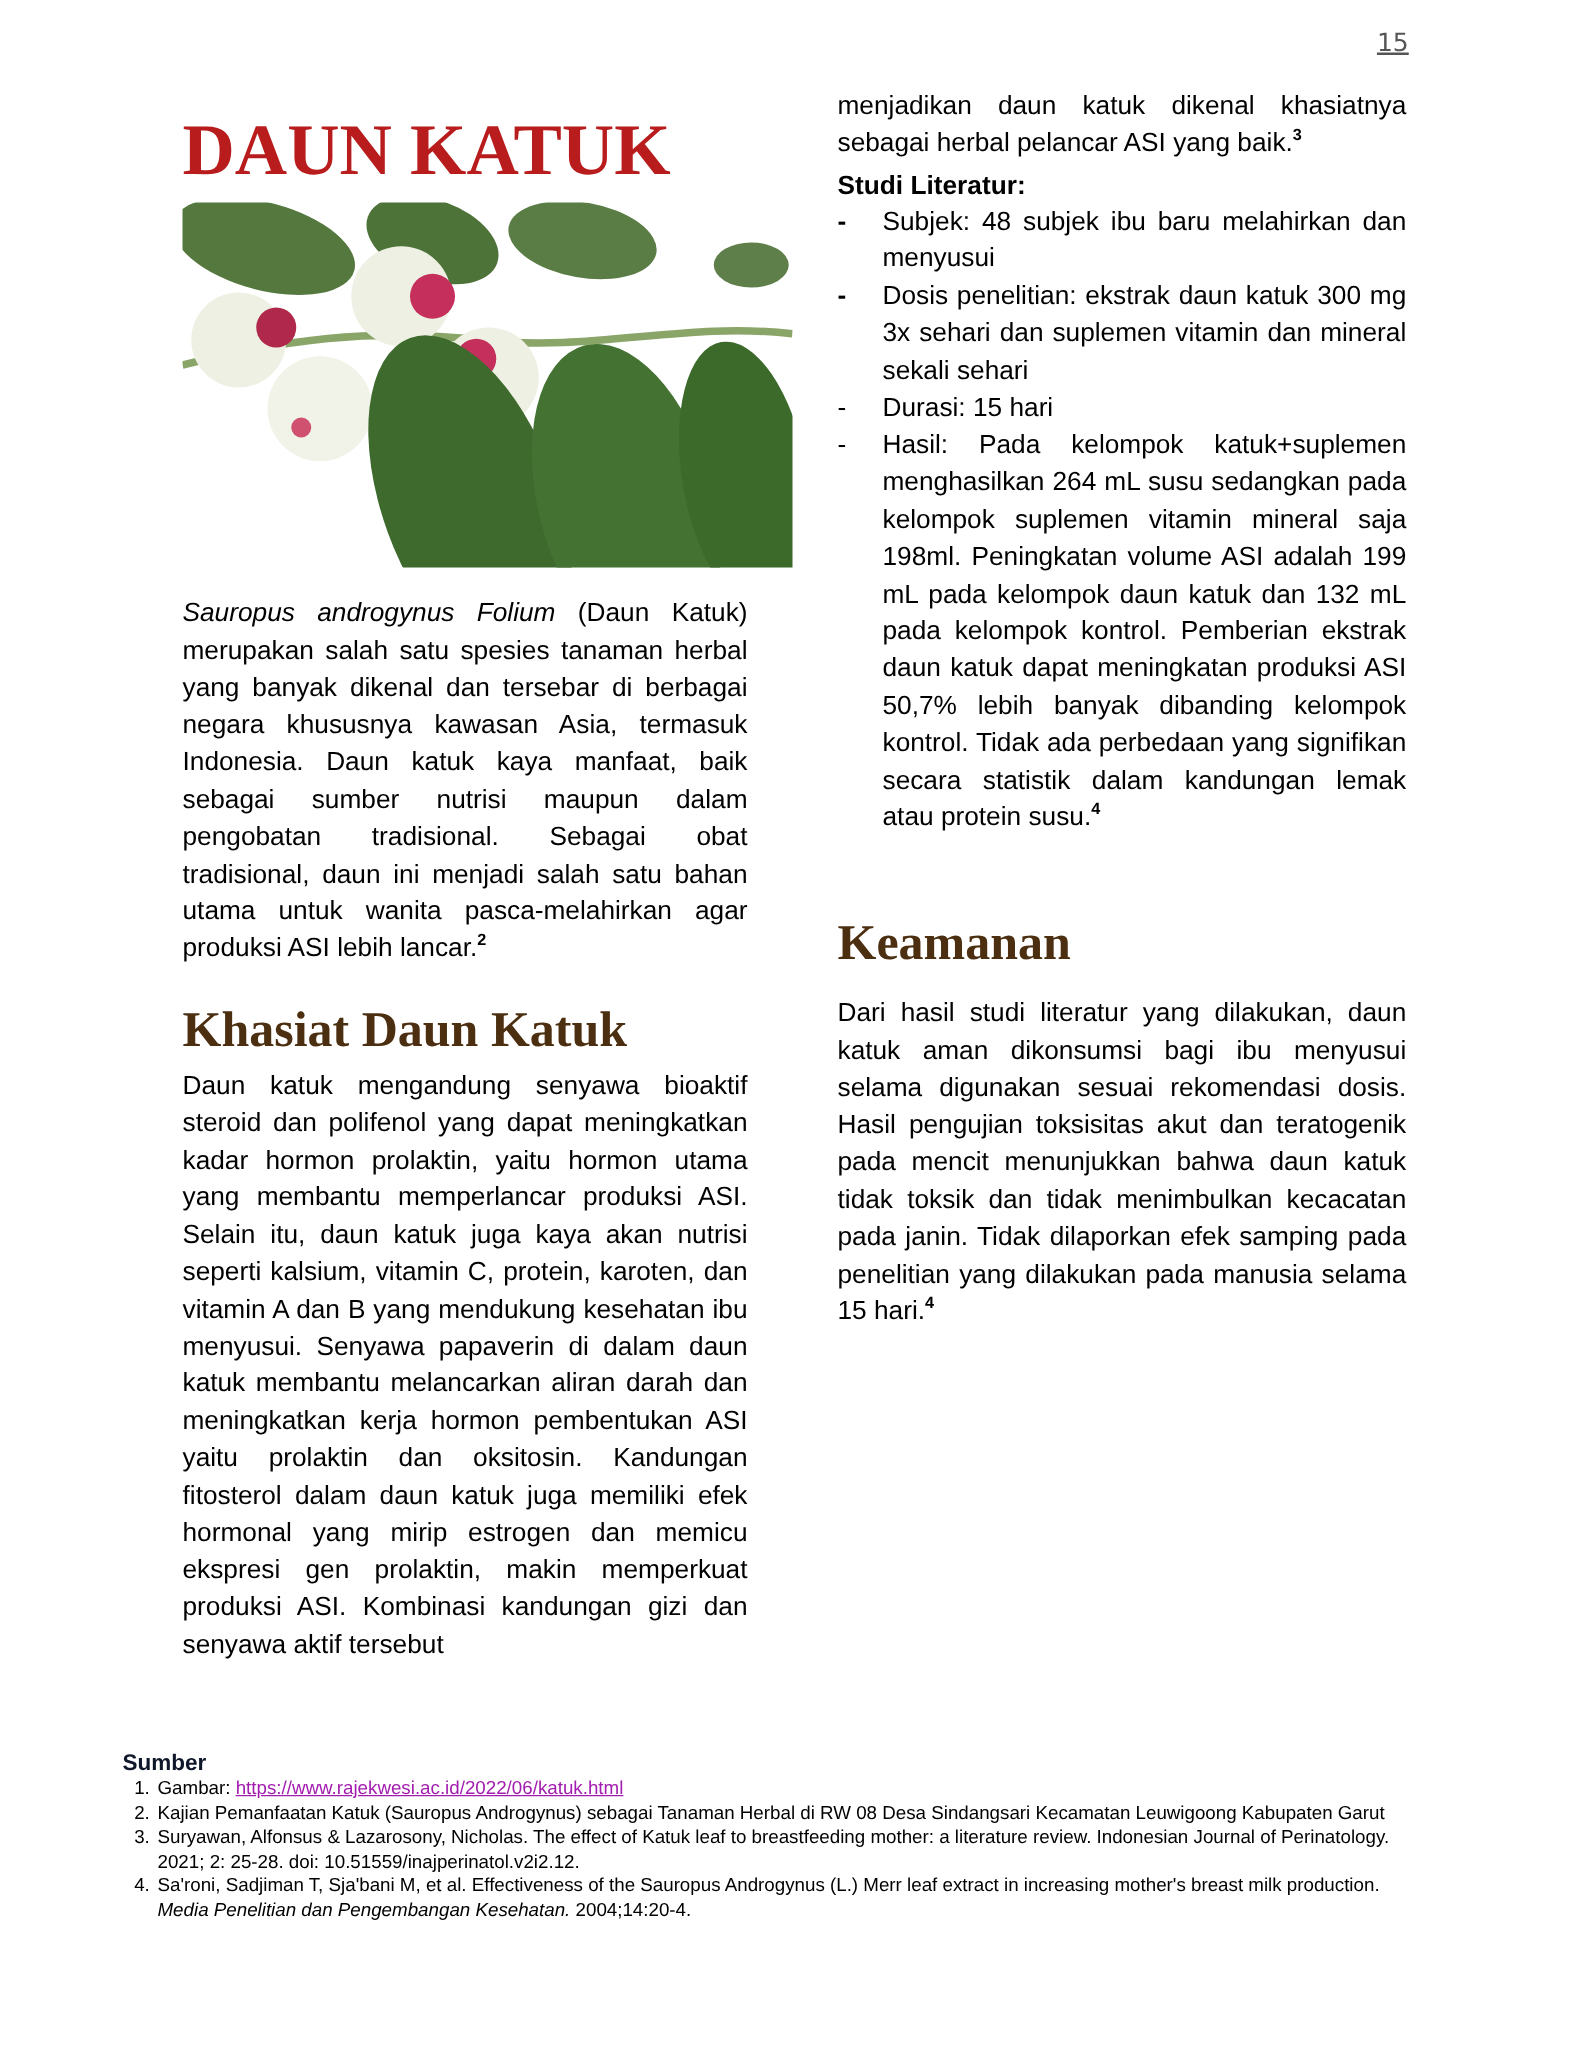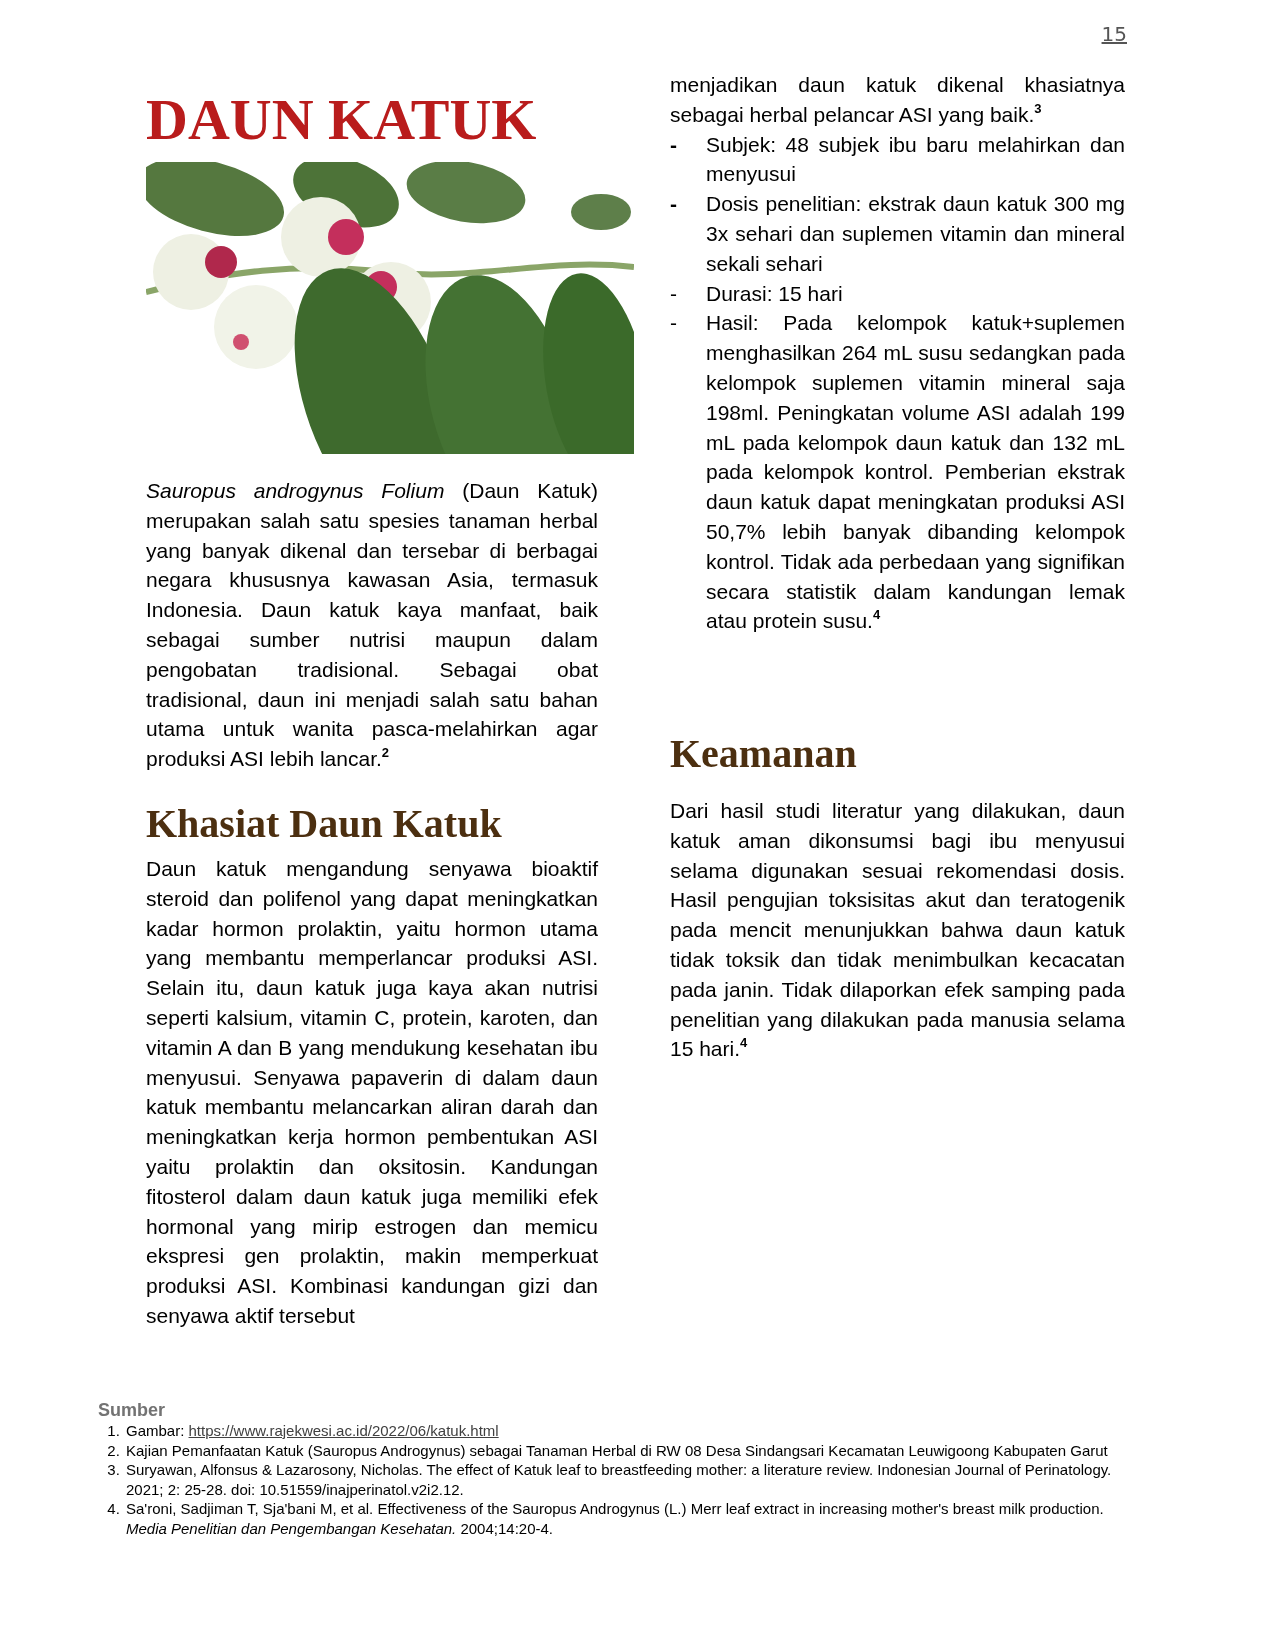--- a/index.html
+++ b/index.html
@@ -20,24 +20,24 @@
   .r-top { position: absolute; top: 70px; left: 0; width: 455px; }
   .studi { font-weight: bold; font-size: 21px; margin: 4px 0 0 0; line-height: 29px; }
   .bullets { list-style: none; margin: 0; padding: 0; }
   .bullets li { position: relative; padding-left: 36px; font-size: 21px; line-height: 29.8px; text-align: justify; text-align-last: left; }
   .bullets li .dash { position: absolute; left: 0; top: 0; font-weight: bold; }
   .bullets li .dash.light { font-weight: normal; }
   .h-keamanan { position: absolute; top: 730px; left: 0; }
   .p3 { position: absolute; top: 764px; left: 0; width: 455px; margin-top: 32px; }
   sup { font-size: 13px; font-weight: bold; line-height: 0; vertical-align: 9px; }
   .sources { position: absolute; top: 1400px; left: 98px; width: 1040px; }
-  .sources-title { font-weight: bold; font-size: 18px; color: #737373; margin: 0; }
+  .sources-title { font-weight: bold; font-size: 18px; color: #0f172a; margin: 0; }
   .sources ol { margin: 0; padding-left: 26px; font-size: 15px; line-height: 19.5px; }
   .sources ol li { padding-left: 2px; }
-  .sources a { color: #404040; text-decoration: underline; }
+  .sources a { color: #a21caf; text-decoration: underline; }
   .ital { font-style: italic; }
 </style>
 </head>
 <body>
 
 <div class="page-num">15</div>
 
 <div class="col-left">
   <h1 class="title">DAUN KATUK</h1>
 
@@ -68,20 +68,21 @@
   <p class="para p1"><span class="ital">Sauropus androgynus Folium</span><span> (Daun Katuk) merupakan salah satu spesies tanaman herbal yang banyak dikenal dan tersebar di berbagai negara khususnya kawasan Asia, termasuk Indonesia. Daun katuk kaya manfaat, baik sebagai sumber nutrisi maupun dalam pengobatan tradisional. Sebagai obat tradisional, daun ini menjadi salah satu bahan utama untuk wanita pasca-melahirkan agar produksi ASI lebih lancar.</span><sup>2</sup></p>
 
   <h2 class="h2 h-khasiat">Khasiat Daun Katuk</h2>
 
   <p class="para p2">Daun katuk mengandung senyawa bioaktif steroid dan polifenol yang dapat meningkatkan kadar hormon prolaktin, yaitu hormon utama yang membantu memperlancar produksi ASI. Selain itu, daun katuk juga kaya akan nutrisi seperti kalsium, vitamin C, protein, karoten, dan vitamin A dan B yang mendukung kesehatan ibu menyusui. Senyawa papaverin di dalam daun katuk membantu melancarkan aliran darah dan meningkatkan kerja hormon pembentukan ASI yaitu prolaktin dan oksitosin. Kandungan fitosterol dalam daun katuk juga memiliki efek hormonal yang mirip estrogen dan memicu ekspresi gen prolaktin, makin memperkuat produksi ASI. Kombinasi kandungan gizi dan senyawa aktif tersebut</p>
 </div>
 
 <div class="col-right">
   <div class="r-top">
     <p class="para"><span>menjadikan daun katuk dikenal khasiatnya sebagai herbal pelancar ASI yang baik.</span><sup>3</sup></p>
+    <p class="studi">Studi Literatur:</p>
     <ul class="bullets">
       <li><span class="dash">-</span><span>Subjek: 48 subjek ibu baru melahirkan dan menyusui</span></li>
       <li><span class="dash">-</span><span>Dosis penelitian: ekstrak daun katuk 300 mg 3x sehari dan suplemen vitamin dan mineral sekali sehari</span></li>
       <li><span class="dash light">-</span><span>Durasi: 15 hari</span></li>
       <li><span class="dash light">-</span><span>Hasil: Pada kelompok katuk+suplemen menghasilkan 264 mL susu sedangkan pada kelompok suplemen vitamin mineral saja  198ml. Peningkatan volume ASI adalah 199 mL pada kelompok daun katuk dan 132 mL pada kelompok kontrol. Pemberian ekstrak daun katuk dapat meningkatan produksi ASI 50,7% lebih banyak dibanding kelompok kontrol. Tidak ada perbedaan yang signifikan secara statistik dalam kandungan lemak atau protein susu.</span><sup>4</sup></li>
     </ul>
   </div>
 
   <h2 class="h2 h-keamanan">Keamanan</h2>
   <p class="para p3"><span>Dari hasil studi literatur yang dilakukan, daun katuk aman dikonsumsi bagi ibu menyusui selama digunakan sesuai rekomendasi dosis. Hasil pengujian toksisitas akut dan teratogenik pada mencit menunjukkan bahwa daun katuk tidak toksik dan tidak menimbulkan kecacatan pada janin.  Tidak dilaporkan efek samping pada penelitian yang dilakukan pada manusia selama 15 hari.</span><sup>4</sup></p>

